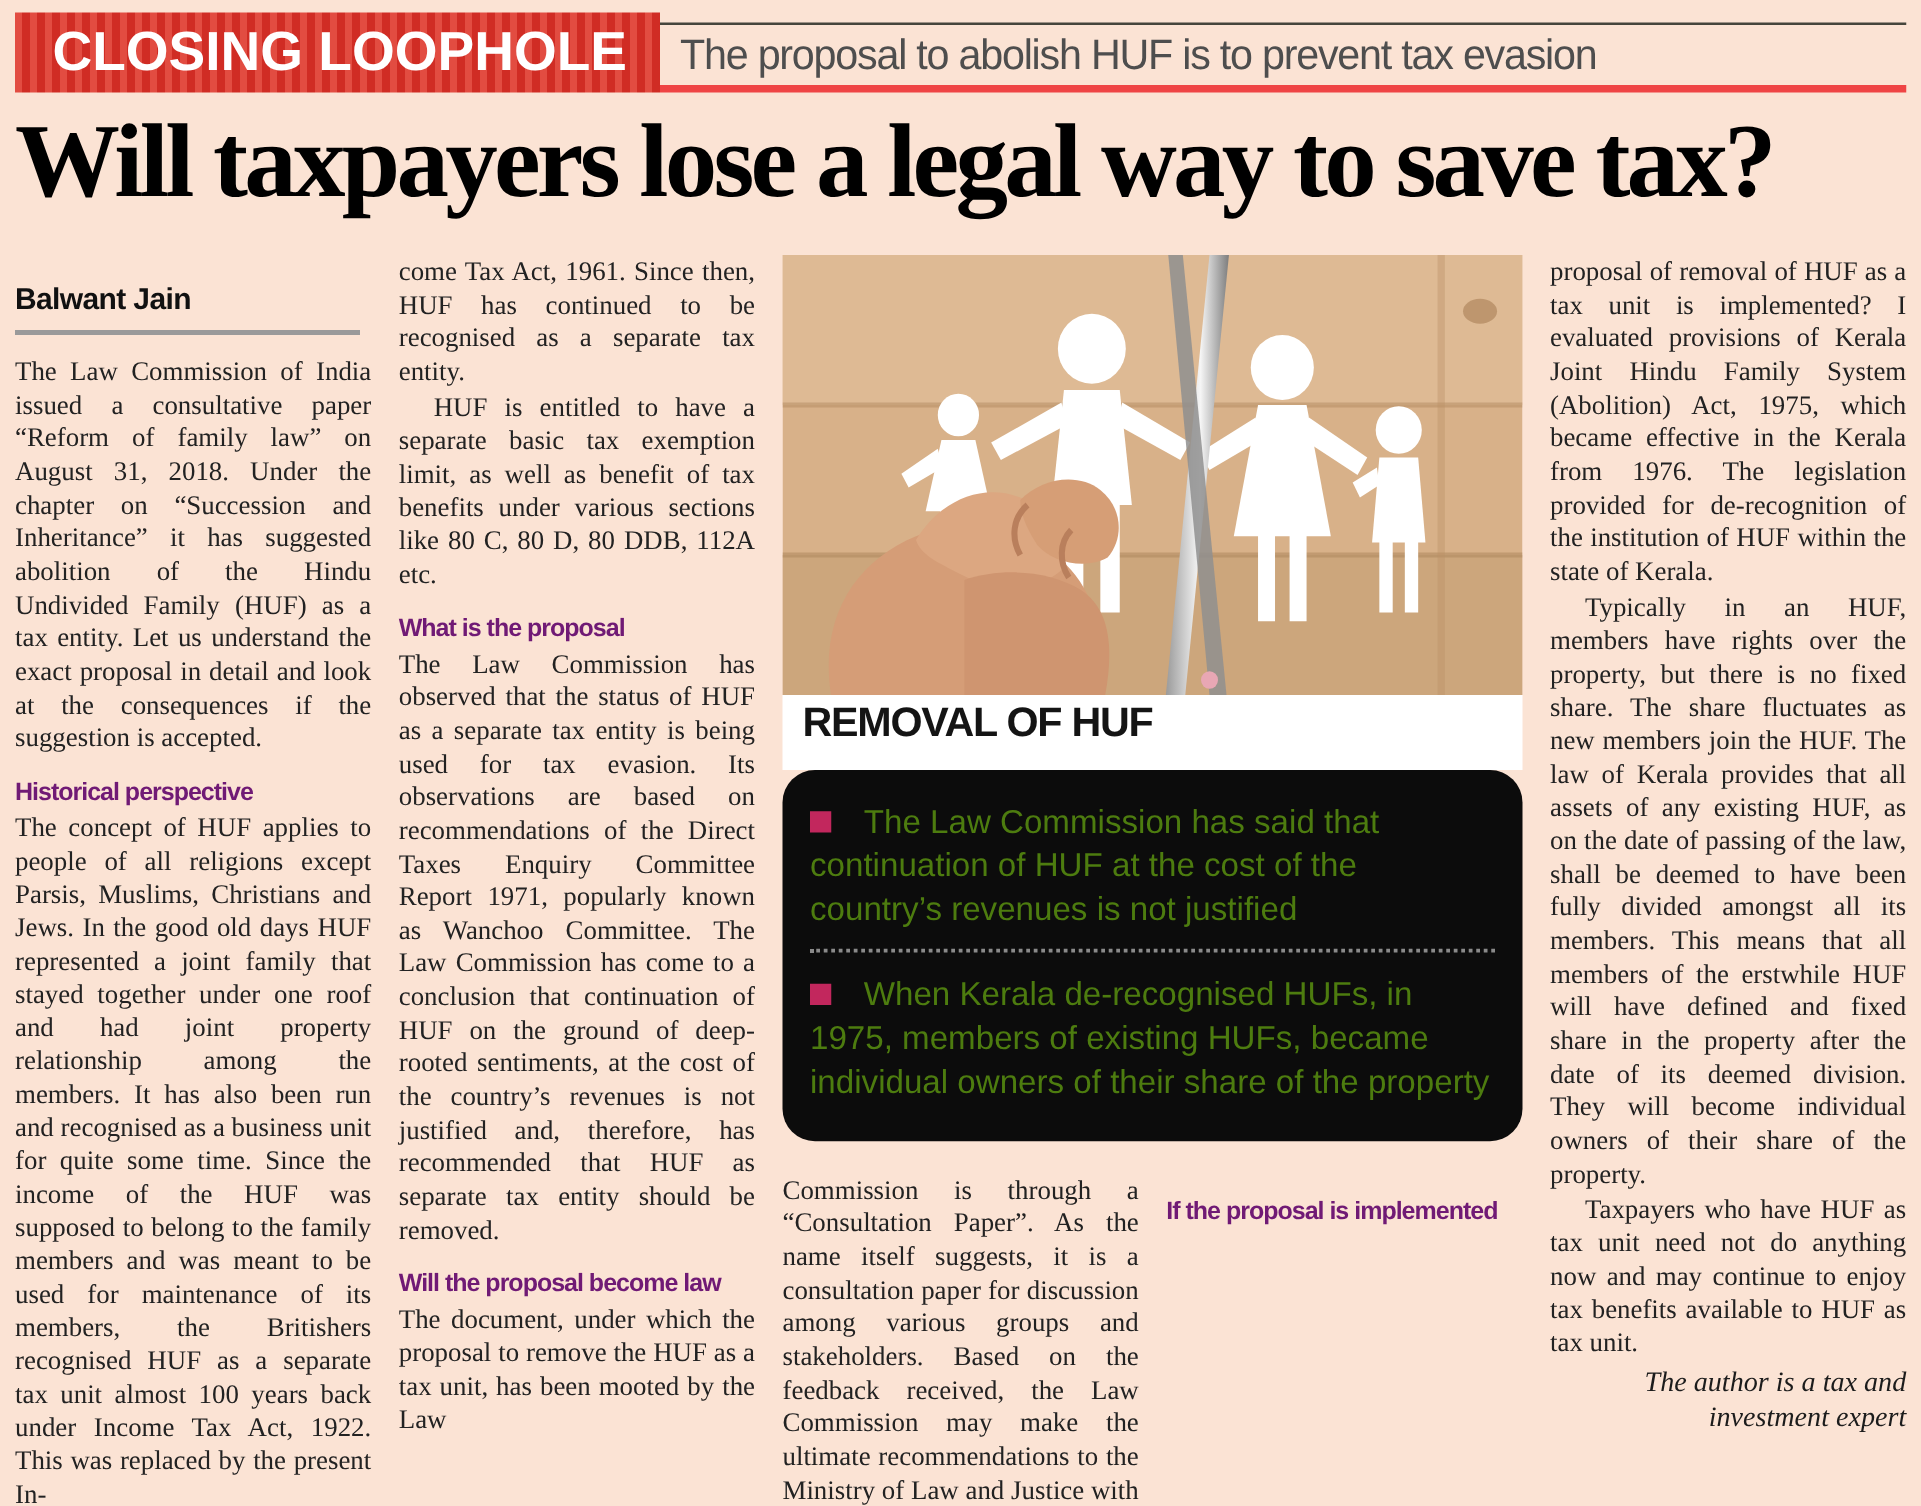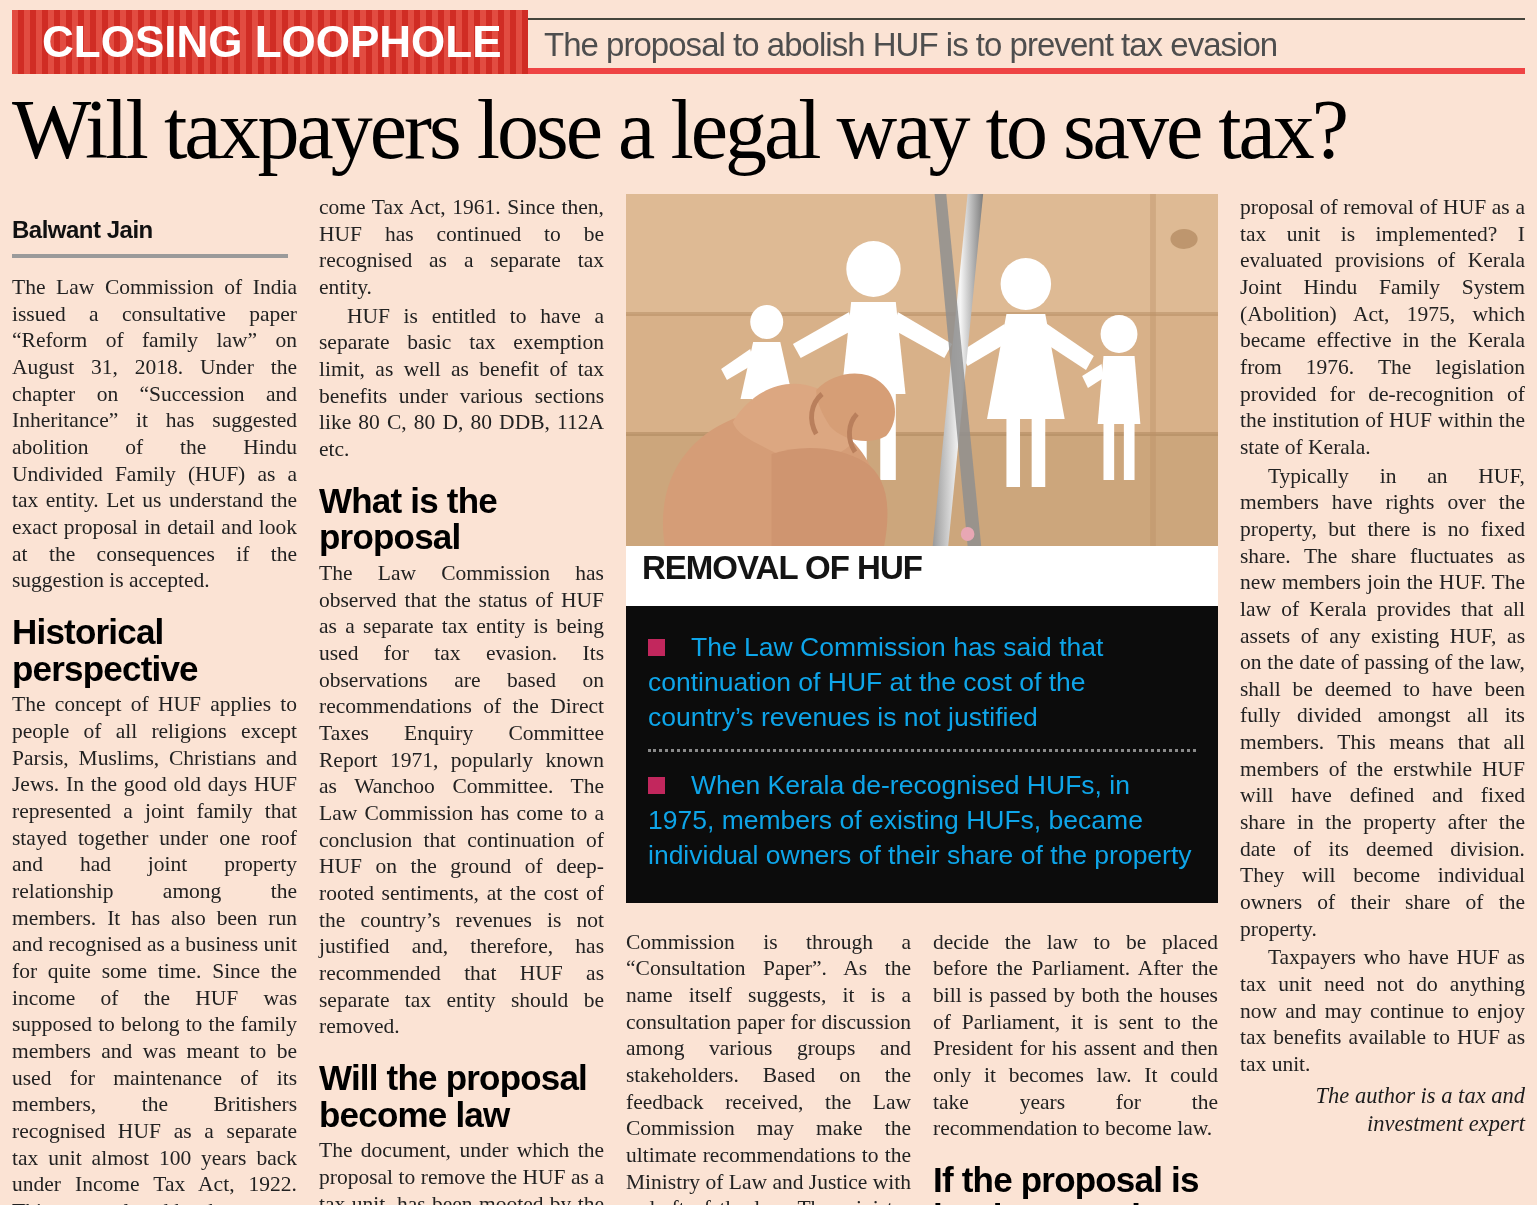--- a/index.html
+++ b/index.html
@@ -39,26 +39,26 @@
     font-size:34px;
     color:#4e4e4e;
     letter-spacing:-1px;
     transform:scaleX(0.97);transform-origin:left center;
     white-space:nowrap;
   }
 
   
   .headline{
     font-family:"Liberation Serif", serif;
-    font-weight:normal;
+    font-weight:bold;
     color:#000;
     font-size:84px;
     letter-spacing:-3px;
     line-height:1.0;
-    margin:2px 0 22px 0;
+    margin:2px 0 32px 0;
     white-space:nowrap;
   }
 
   
   .content{
     display:grid;
     grid-template-columns:repeat(5,1fr);
     column-gap:22px;
     grid-template-rows:auto 1fr;
   }
@@ -82,23 +82,23 @@
     font-size:21.5px;
     line-height:1.24;
     text-align:justify;
     margin:0 0 2px 0;
     color:#222;
   }
   p.body.indent{text-indent:1.3em;}
   h3.sec{
     font-family:"Liberation Sans", sans-serif;
     font-weight:bold;
-    font-size:35px;
+    font-size:20px;
     letter-spacing:-0.8px;
-    color:#000000;
+    color:#701a75;
     margin:20px 0 4px 0;
     line-height:1.05;
   }
   .credit{
     font-style:italic;
     font-size:22.5px;
     text-align:right;
     line-height:1.25;
     margin-top:4px;
   }
@@ -110,25 +110,26 @@
     color:#141414;
     font-family:"Liberation Sans", sans-serif;
     font-weight:bold;
     font-size:33px;
     letter-spacing:-1px;
     padding:3px 16px 19px 16px;
     transform-origin:left center;
   }
   .infobox{
     background:#0c0c0c;
-    color:#0ea5e9;
+    color:#4d7c0f;
     font-family:"Liberation Sans", sans-serif;
     font-size:26.5px;
     line-height:1.32;
     padding:24px 22px 30px 22px;
+    border-radius:26px;
   }
   .bullet-sq{
     display:inline-block;
     width:17px;height:17px;
     background:#c2275d;
     margin-right:26px;
     vertical-align:baseline;
   }
   .infobox p{margin:0;}
   .infobox .b2{font-weight:normal;}
@@ -246,21 +247,20 @@
         <hr class="dotted">
         <p class="b2"><span class="bullet-sq"></span><span>When Kerala de-recognised HUFs, in 1975, members of existing HUFs, became individual owners of their share of the property</span></p>
       </div>
     </div>
 
     <div class="colC">
       <p class="body">Commission is through a “Consultation Paper”. As the name itself suggests, it is a consultation paper for discussion among various groups and stakeholders. Based on the feedback received, the Law Commission may make the ultimate recommendations to the Ministry of Law and Justice with a draft of the law. The ministry will again weigh the proposal and may</p>
     </div>
 
     <div class="colD">
-      <p class="body">decide the law to be placed before the Parliament. After the bill is passed by both the houses of Parliament, it is sent to the President for his assent and then only it becomes law. It could take years for the recommendation to become law.</p>
       <h3 class="sec">If the proposal is implemented</h3>
 
     </div>
 
     <div class="colE">
       <p class="body">proposal of removal of HUF as a tax unit is implemented? I evaluated provisions of Kerala Joint Hindu Family System (Abolition) Act, 1975, which became effective in the Kerala from 1976. The legislation provided for de-recognition of the institution of HUF within the state of Kerala.</p>
       <p class="body indent">Typically in an HUF, members have rights over the property, but there is no fixed share. The share fluctuates as new members join the HUF. The law of Kerala provides that all assets of any existing HUF, as on the date of passing of the law, shall be deemed to have been fully divided amongst all its members. This means that all members of the erstwhile HUF will have defined and fixed share in the property after the date of its deemed division. They will become individual owners of their share of the property.</p>
       <p class="body indent">Taxpayers who have HUF as tax unit need not do anything now and may continue to enjoy tax benefits available to HUF as tax unit.</p>
       <div class="credit">The author is a tax and investment expert</div>
     </div>

